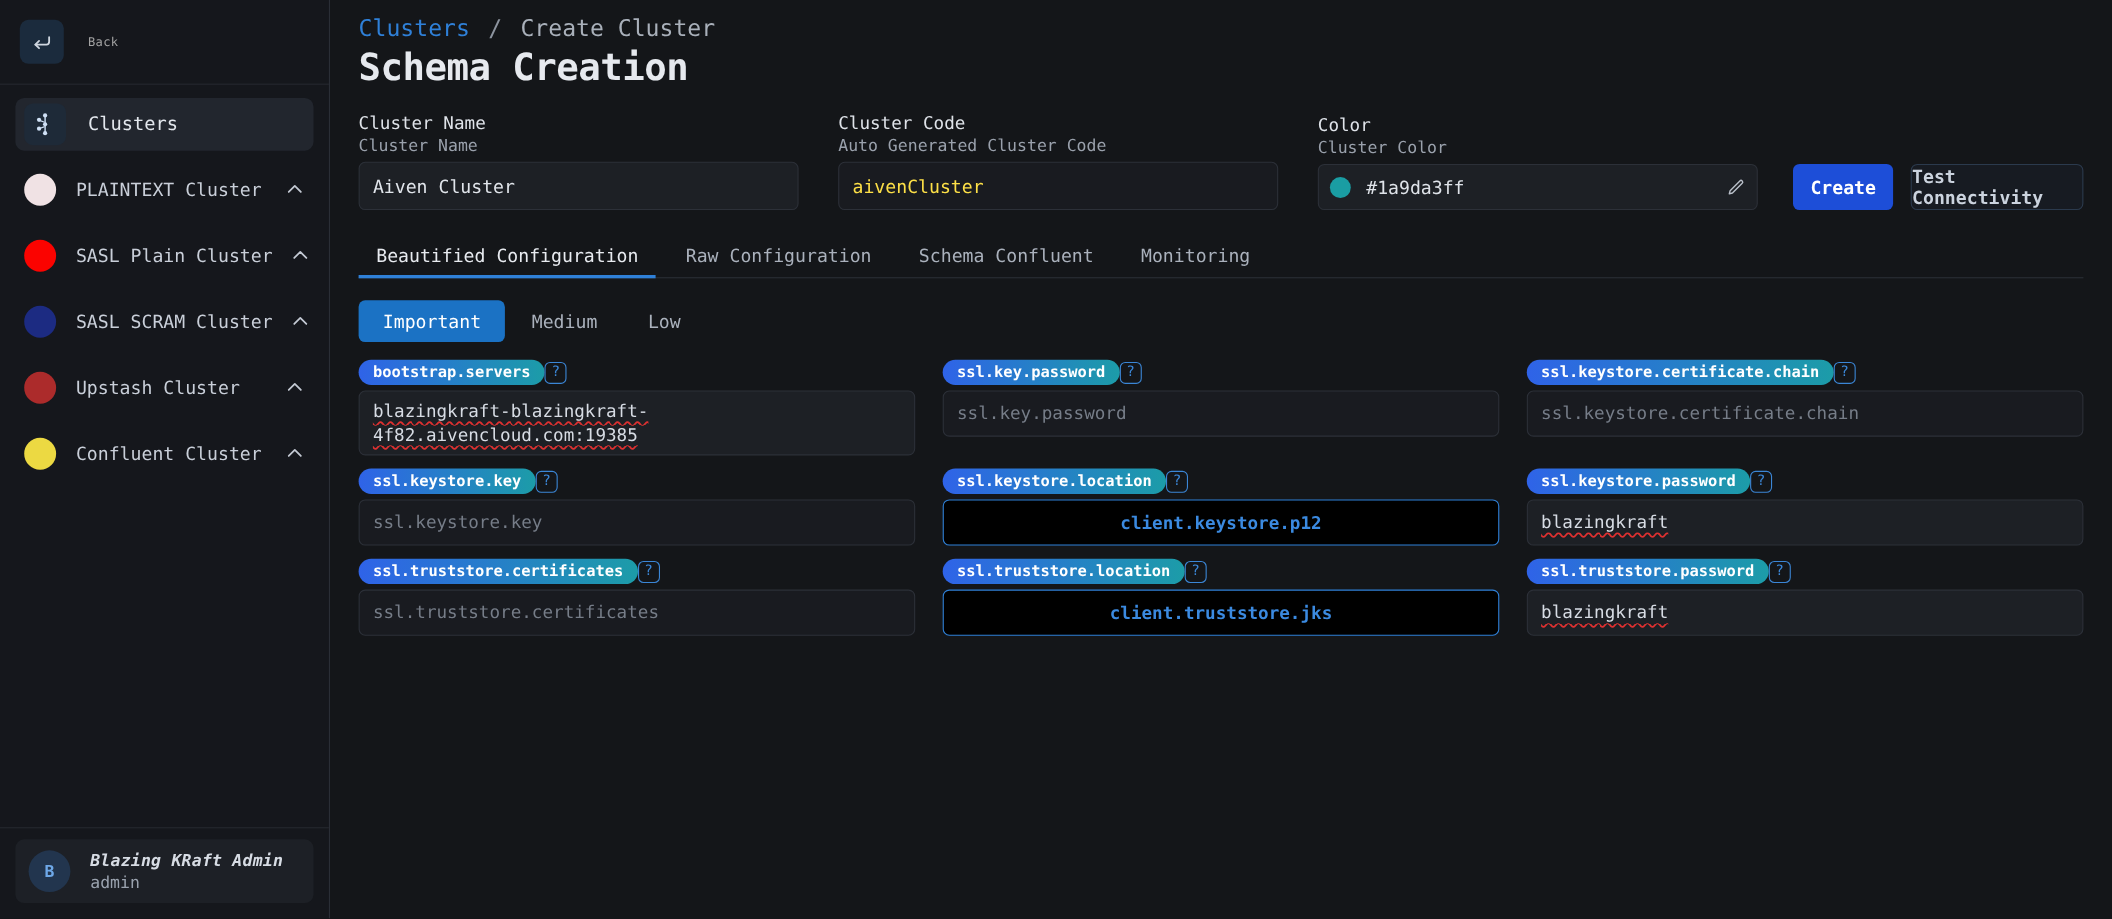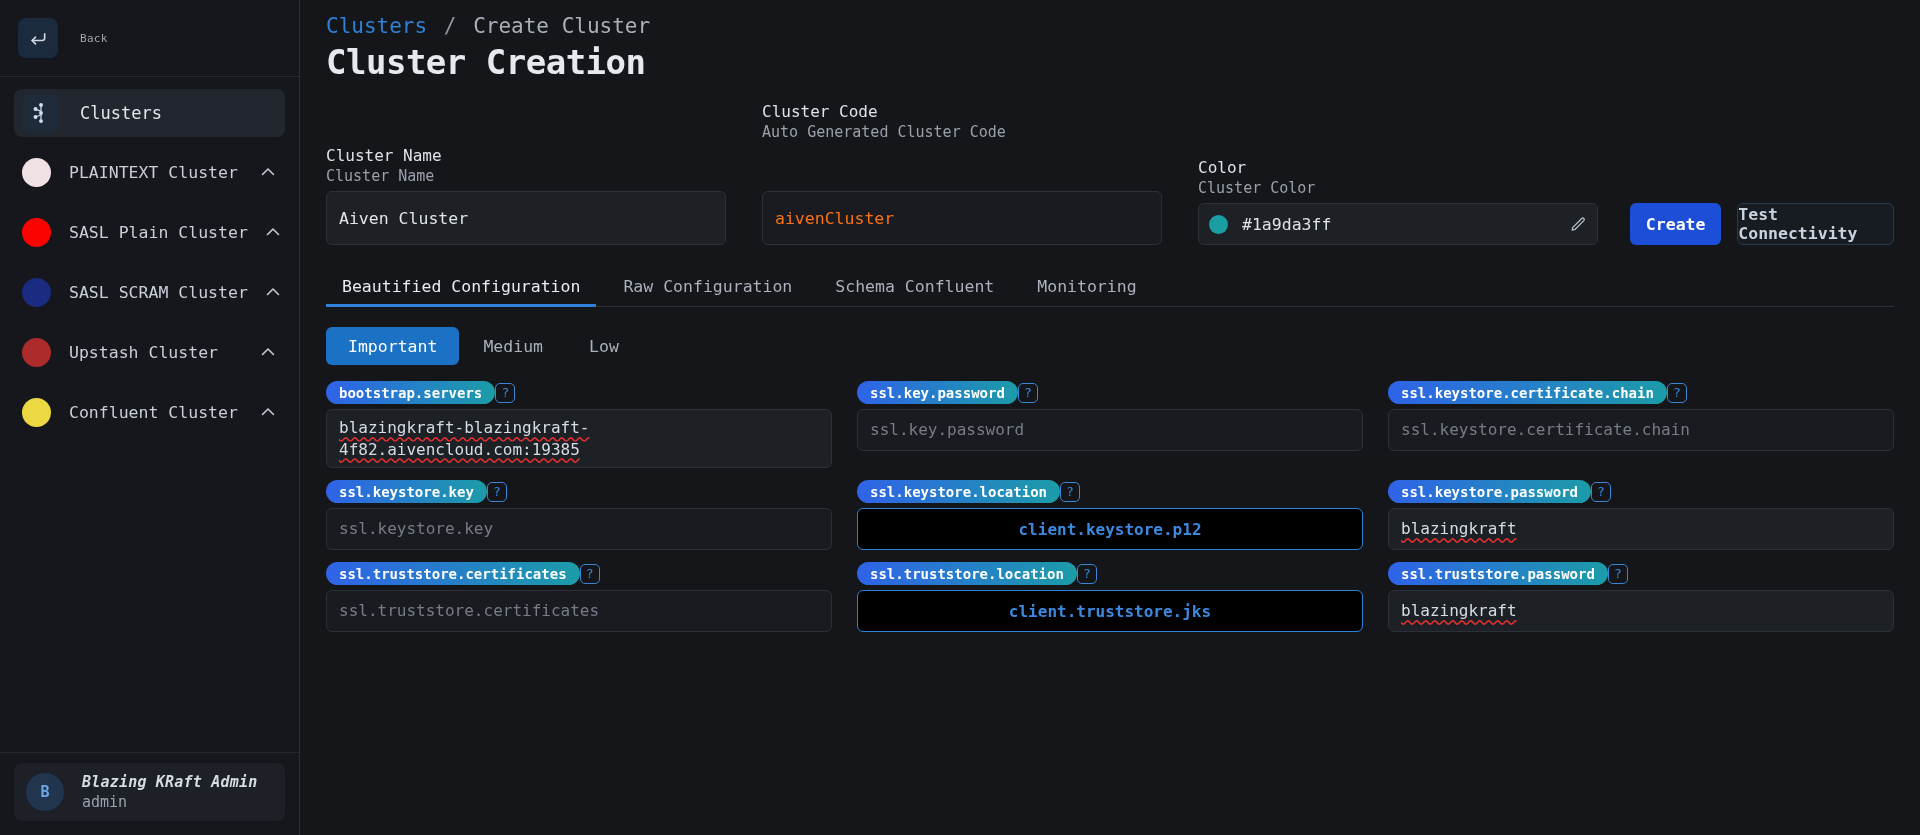--- a/index.html
+++ b/index.html
@@ -78,25 +78,25 @@
   .bc-cur { color: #a9b0ba; }
 
   .page-title { color: #e6e9ee; font-size: 34px; font-weight: bold; letter-spacing: -0.5px; margin: 4px 0 20px 0; }
 
   
   .form-row { display: flex; align-items: flex-end; gap: 0; margin-bottom: 16px; }
   .fld { display: flex; flex-direction: column; }
   .fld-title { color: #dfe3e9; font-size: 16px; margin-bottom: 2px; }
   .fld-sub { color: #9aa1ac; font-size: 15px; margin-bottom: 6px; }
   .inp {
-    height: 54px; background: #1d2025; border: 1px solid #2c3038; border-radius: 6px;
+    height: 44px; background: #1d2025; border: 1px solid #2c3038; border-radius: 6px;
     color: #e1e5eb; font-size: 16.5px; display: flex; align-items: center; padding: 0 12px;
     font-family: "DejaVu Sans Mono", monospace;
   }
-  .inp.placeholder { color: #f97316; background: #191b20; margin-top: 44px; }
+  .inp.placeholder { color: #fde047; background: #191b20; }
   .w-name { width: 400px; }
   .w-code { width: 400px; }
   .gap-40 { width: 36px; flex: 0 0 36px; }
   .color-box {
     width: 400px; height: 42px; background: #1d2025; border: 1px solid #2c3038; border-radius: 6px;
     display: flex; align-items: center; padding: 0 10px; gap: 14px;
   }
   .swatch { width: 19px; height: 19px; border-radius: 50%; flex: 0 0 19px; }
   .color-val { color: #dfe3e9; font-size: 16.5px; flex: 1 1 auto; }
   .pencil { color: #b9bfc9; }
@@ -248,21 +248,21 @@
   </aside>
 
   <main class="main">
 
     <div class="breadcrumb">
       <span class="bc-link">Clusters</span>
       <span class="bc-sep">/</span>
       <span class="bc-cur">Create Cluster</span>
     </div>
 
-    <h1 class="page-title">Cluster Creation</h1>
+    <h1 class="page-title">Schema Creation</h1>
 
     <div class="form-row">
 
       <div class="fld">
         <span class="fld-title">Cluster Name</span>
         <span class="fld-sub">Cluster Name</span>
         <div class="inp w-name">Aiven Cluster</div>
       </div>
 
       <div class="gap-40"></div>

